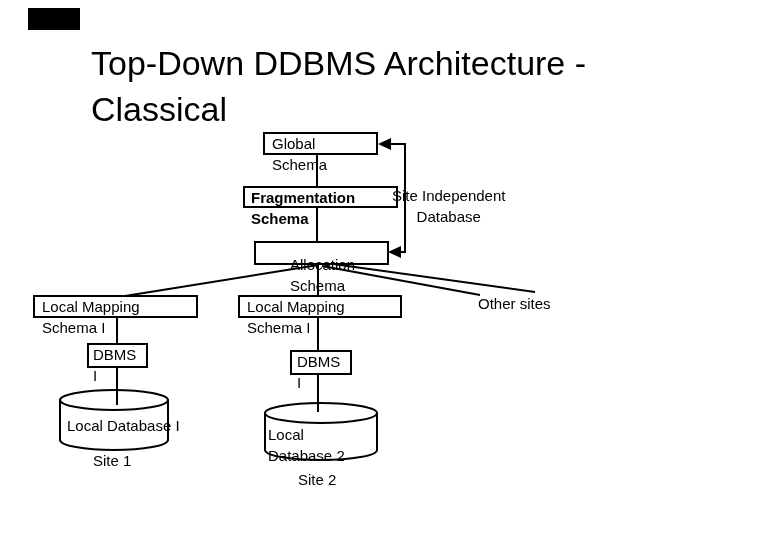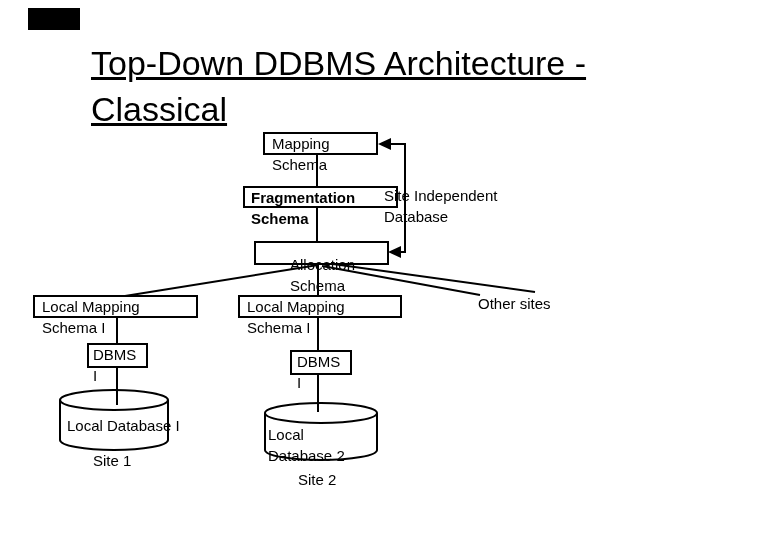--- a/index.html
+++ b/index.html
@@ -3,21 +3,21 @@
 <meta charset="utf-8">
 <style>
   html,body{margin:0;padding:0;background:#ffffff;}
   #slide{
     position:relative;width:780px;height:540px;background:#ffffff;overflow:hidden;
     font-family:"Liberation Sans","DejaVu Sans",sans-serif;color:#000;
   }
   #accent{position:absolute;left:28px;top:8px;width:52px;height:22px;background:#000;}
   #title{
     position:absolute;left:91px;top:40px;width:620px;
-    font-size:34px;line-height:46px;font-weight:400;color:#000;white-space:nowrap;text-decoration:underline;
+    font-size:34px;line-height:46px;font-weight:400;color:#000;white-space:nowrap;
   }
   svg.layer{position:absolute;left:0;top:0;}
   .dbox{
     position:absolute;border:2px solid #000;background:transparent;box-sizing:border-box;
   }
   .lbl{
     position:absolute;font-size:15px;line-height:21px;color:#000;white-space:nowrap;
   }
   .lbl div{white-space:nowrap;}
 </style>
@@ -69,21 +69,21 @@
 
   <div class="dbox" style="left:263px;top:132px;width:115px;height:23px;"></div>
   <div class="dbox" style="left:243px;top:186px;width:155px;height:22px;"></div>
   <div class="dbox" style="left:254px;top:241px;width:135px;height:24px;"></div>
   <div class="dbox" style="left:33px;top:295px;width:165px;height:23px;"></div>
   <div class="dbox" style="left:238px;top:295px;width:164px;height:23px;"></div>
   <div class="dbox" style="left:87px;top:343px;width:61px;height:25px;"></div>
   <div class="dbox" style="left:290px;top:350px;width:62px;height:25px;"></div>
 
   <div class="lbl" style="left:272px;top:133px;">
-    <div>Mapping</div>
+    <div>Global</div>
     <div>Schema</div>
   </div>
   <div class="lbl" style="left:251px;top:187px;font-weight:bold;">
     <div>Fragmentation</div>
     <div>Schema</div>
   </div>
   <div class="lbl" style="left:262px;top:254px;margin-left:28px;">
     <div>Allocation</div>
     <div>Schema</div>
   </div>
@@ -97,21 +97,21 @@
   </div>
   <div class="lbl" style="left:93px;top:344px;">
     <div>DBMS</div>
     <div>I</div>
   </div>
   <div class="lbl" style="left:297px;top:351px;">
     <div>DBMS</div>
     <div>I</div>
   </div>
 
-  <div class="lbl" style="left:384px;top:185px;">
+  <div class="lbl" style="left:392px;top:185px;text-align:center;">
     <div>Site Independent</div>
     <div>Database</div>
   </div>
   <div class="lbl" style="left:478px;top:293px;">Other sites</div>
 
   <div class="lbl" style="left:67px;top:415px;text-align:right;">Local Database I</div>
   <div class="lbl" style="left:93px;top:450px;">Site 1</div>
   <div class="lbl" style="left:268px;top:424px;">
     <div>Local</div>
     <div>Database 2</div>

